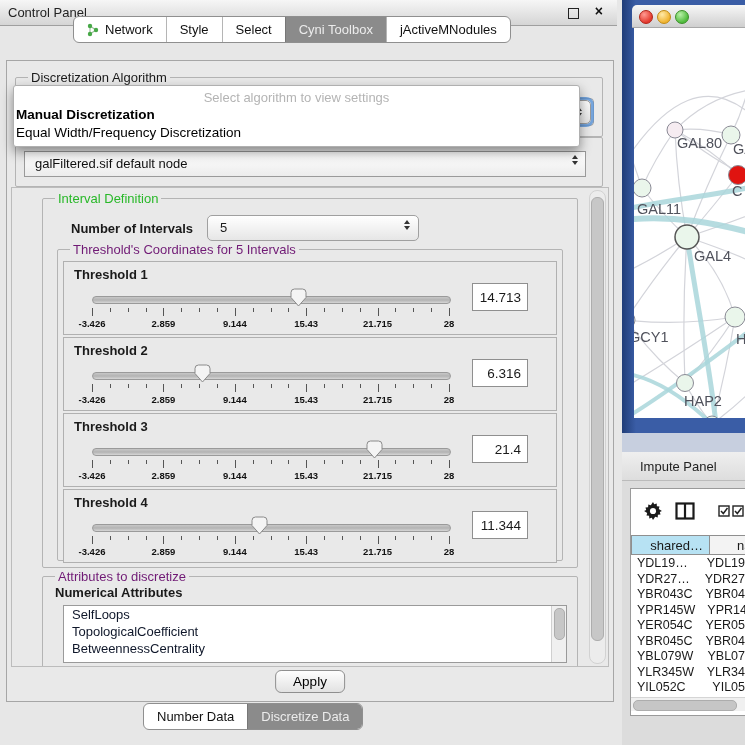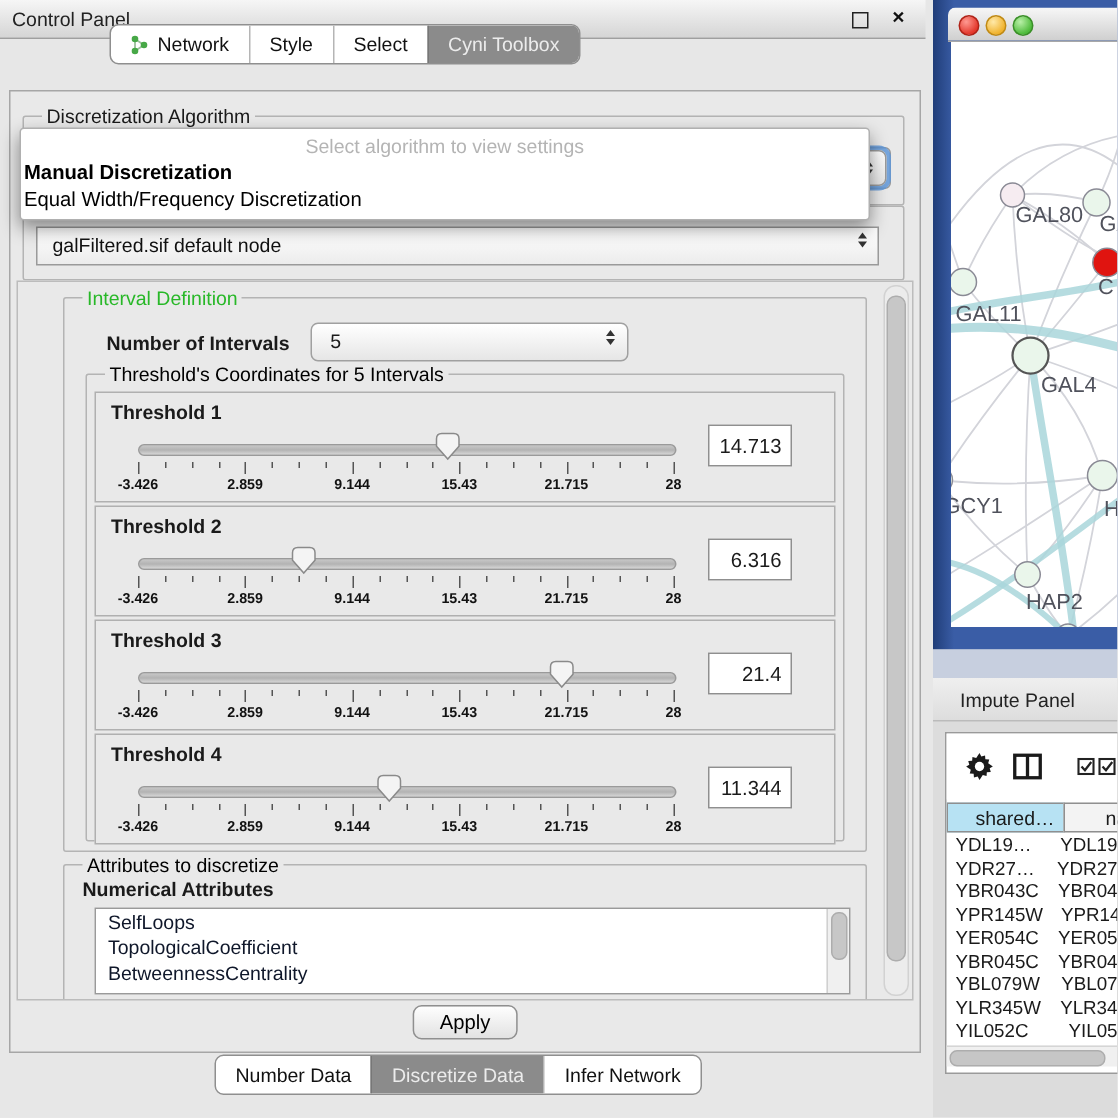--- a/index.html
+++ b/index.html
@@ -25,21 +25,21 @@
   #bottomtabs{left:143px;top:703px;}
   .neticon{margin-right:6px;}
 
   
   #mainpanel{position:absolute;left:6px;top:60px;width:606px;height:640px;
     border:1px solid #a6a6a6;background:#e9e9e9;}
   .group{position:absolute;border:1px solid #b4b4b4;border-radius:2px;}
   .gtitle{position:absolute;top:-8px;left:12px;background:#e9e9e9;padding:0 3px;
     font-size:13px;white-space:nowrap;}
   .gtitle.green{color:#28b828;}
-  .gtitle.blue{color:#000000;}
+  .gtitle.blue{color:#701a75;}
 
   
   #algo-combo{position:absolute;left:8px;top:20px;right:8px;height:26px;
     border:1px solid #9a9a9a;border-radius:4px;background:linear-gradient(#ffffff,#ebebeb);}
   #algo-stepper{position:absolute;right:2px;top:1px;width:22px;height:22px;border-radius:5px;
     background:linear-gradient(#fdfdfd,#e4e4e4);border:1px solid #9a9a9a;
     box-shadow:0 0 0 3px rgba(95,150,215,.85);display:flex;flex-direction:column;
     align-items:center;justify-content:center;gap:2px;}
   .tri-up{width:0;height:0;border-left:4px solid transparent;border-right:4px solid transparent;
     border-bottom:5px solid #333;}
@@ -162,20 +162,23 @@
       <span>Network</span>
     </div>
     <div class="tab">
         <span>Style</span>
       </div>
     <div class="tab">
         <span>Select</span>
       </div>
     <div class="tab sel">
         <span>Cyni Toolbox</span>
+      </div>
+    <div class="tab">
+        <span>jActiveMNodules</span>
       </div>
   </div>
 
   <div id="mainpanel">
 
     <div class="group" id="algo-group" style="left:8px;top:16px;width:586px;height:58px;">
       <span class="gtitle">Discretization Algorithm</span>
       <div id="algo-combo">
         <div id="algo-stepper">
           <span class="tri-up s"></span>
@@ -398,23 +401,20 @@
 
     <button id="apply-btn">Apply</button>
   </div>
 
   <div id="bottomtabs" class="tabgroup">
     <div class="tab">
         <span>Number Data</span>
       </div>
     <div class="tab sel">
         <span>Discretize Data</span>
-      </div>
-    <div class="tab">
-        <span>Infer Network</span>
       </div>
   </div>
 </div>
 
 <div id="net-window">
   <div id="net-titlebar">
     <span class="light r"></span>
     <span class="light y"></span>
     <span class="light g"></span>
   </div>

